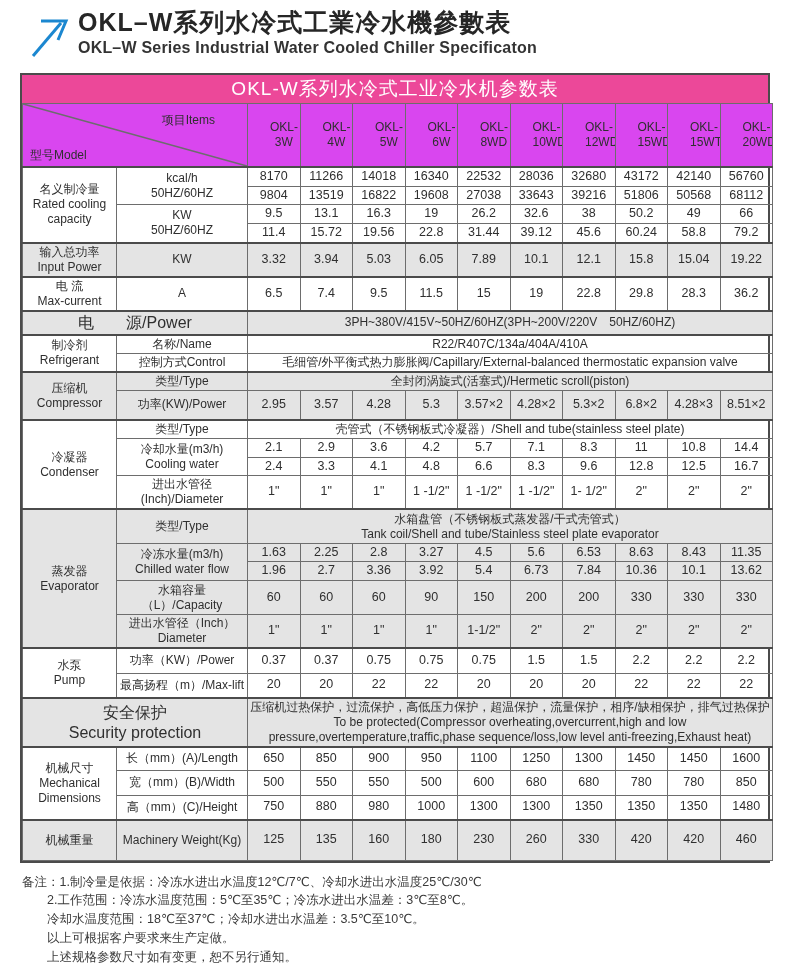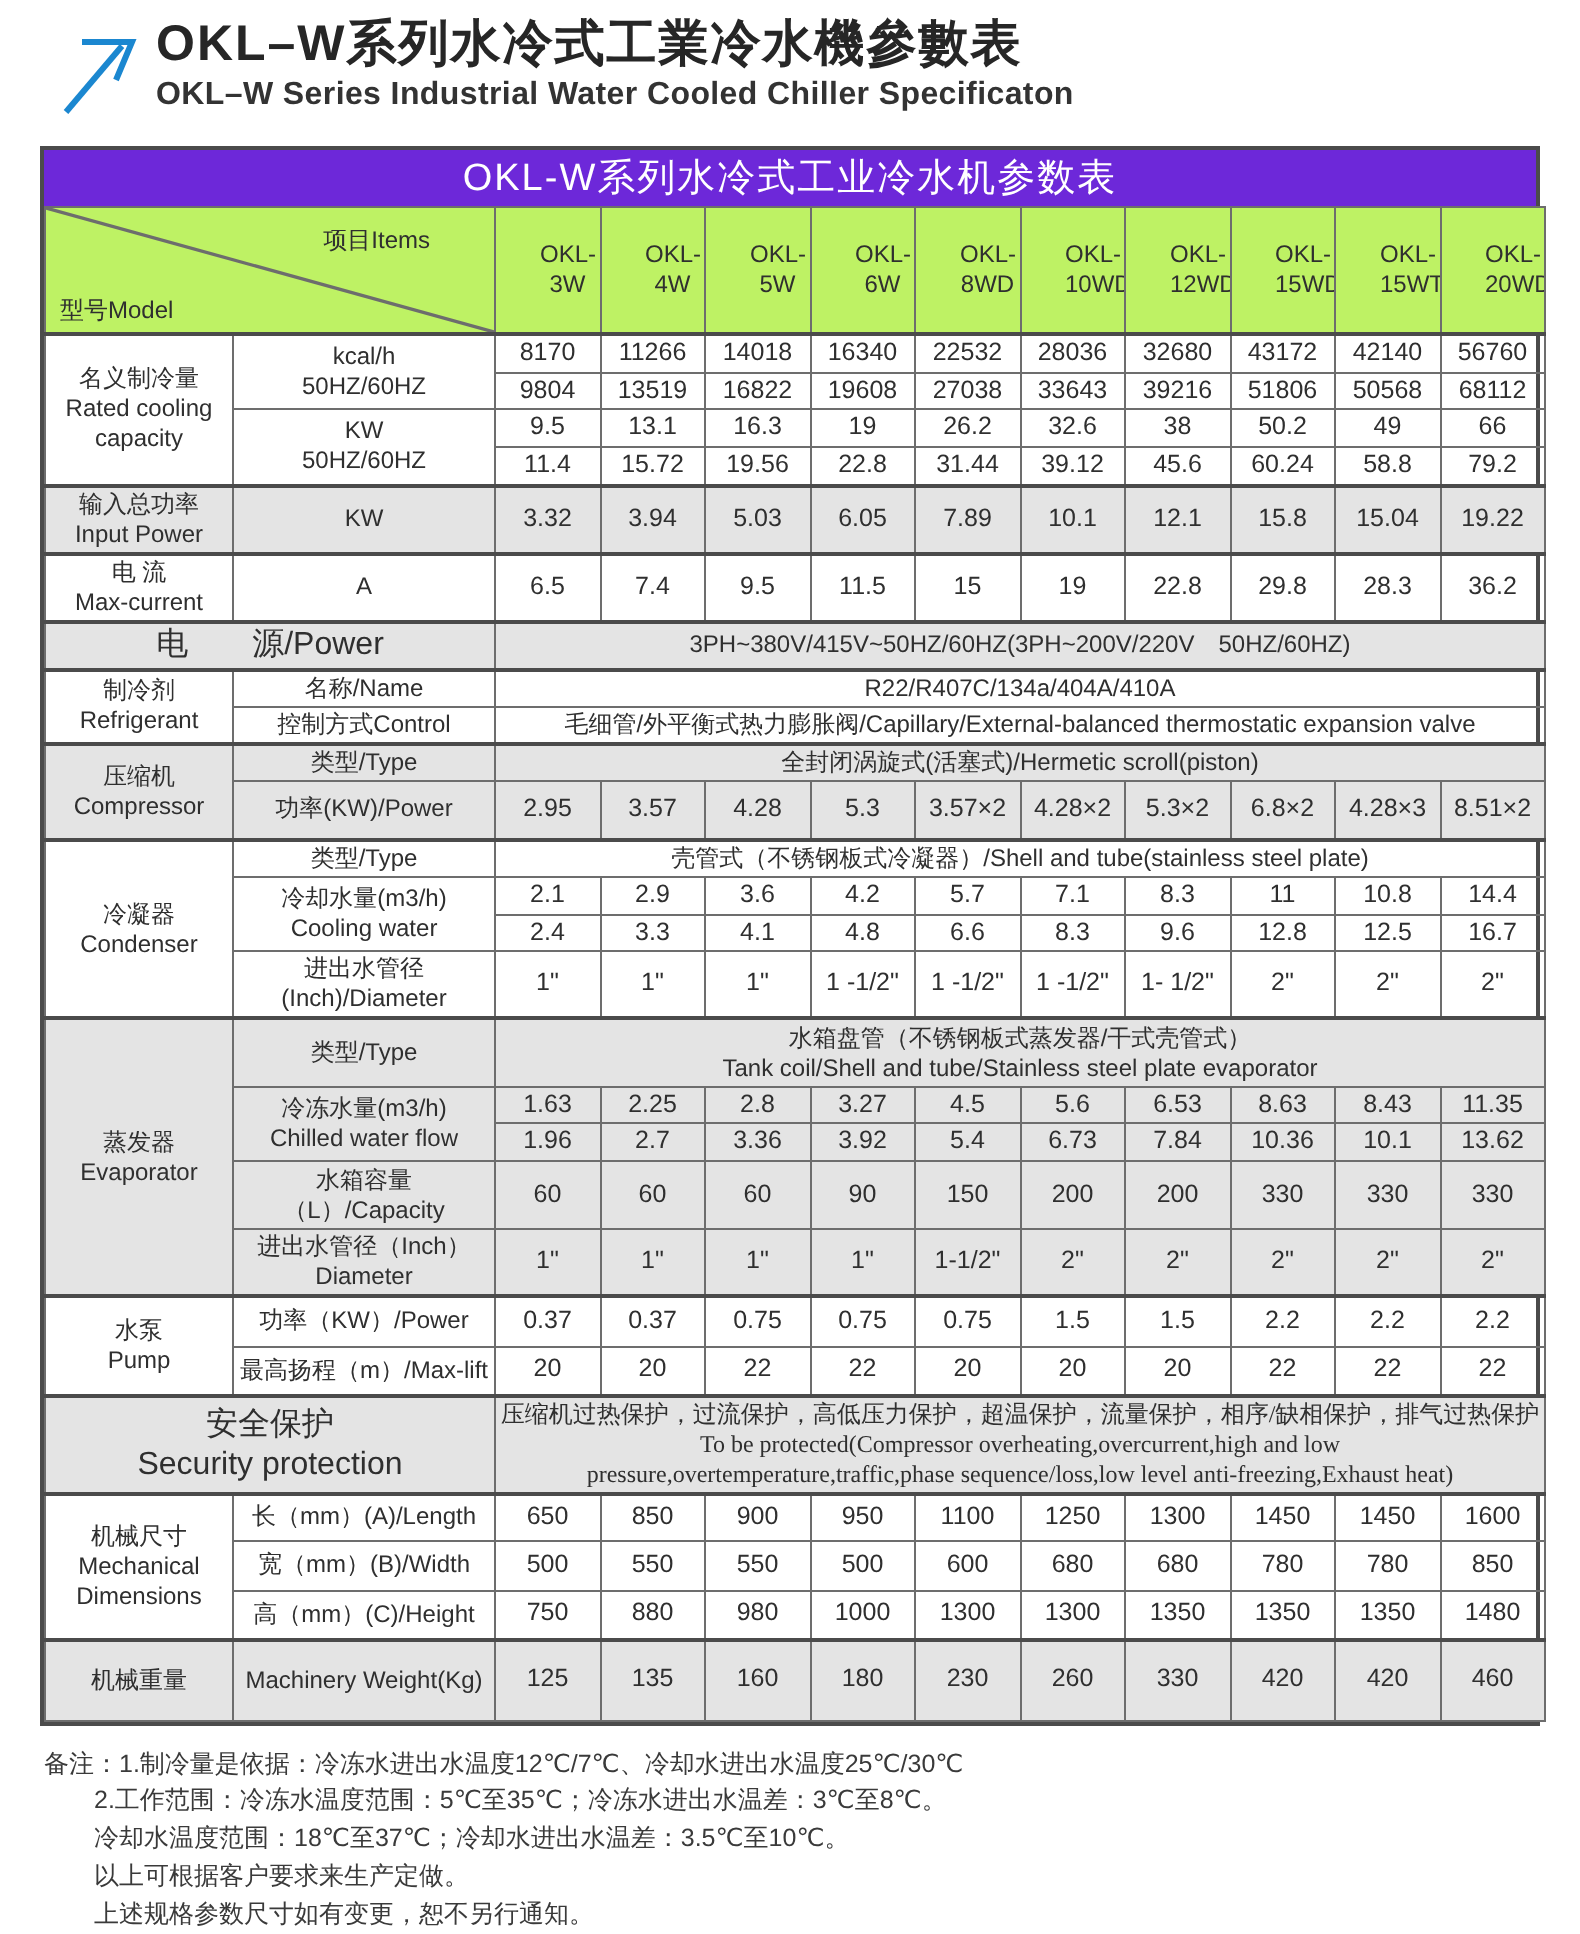--- a/index.html
+++ b/index.html
@@ -11,38 +11,38 @@
   }
   
   .title-block { display:flex; align-items:flex-start; padding:8px 0 0 26px; }
   .arrow-wrap { width:48px; height:52px; margin-right:4px; flex:0 0 auto; }
   .titles .zh { font-size:25px; font-weight:bold; color:#262626; letter-spacing:1px; line-height:1.15; }
   .titles .en { font-size:16px; font-weight:bold; color:#333333; margin-top:2px; letter-spacing:0.2px; }
 
   
   .table-wrap { width:750px; margin:13px 0 0 20px; border:2px solid #4b4b4b; }
   .banner {
-    height:28px; background:#6d28d9; color:#ffffff;
+    height:28px; background:#ec4899; color:#ffffff;
     display:flex; align-items:center; justify-content:center;
     font-size:19px; letter-spacing:1px;
   }
   table.spec { border-collapse:collapse; table-layout:fixed; width:100%; font-size:12px; }
   table.spec td {
     border:1px solid #6d6d6d; text-align:center; vertical-align:middle;
     padding:1px 2px; white-space:pre-line; line-height:1.25; color:#2f2f2f;
     overflow:hidden;
   }
   table.spec tr.gray td { background:#e4e4e4; }
-  table.spec tr.head td { background:#bef264; height:37px;padding-left:22px; }
+  table.spec tr.head td { background:#d946ef; height:37px;padding-left:22px; }
   table.spec tr.sec td { border-top:2px solid #4b4b4b; }
   td.lbl { font-size:12px; }
   td.item { font-size:12px; }
   td.val { font-size:12.5px; }
   td.span { font-size:12px; }
-  td.left { text-align:left; padding-left:7px;font-family:Liberation Serif, serif; }
+  td.left { text-align:left; padding-left:7px; }
   td.merged { font-size:16px; }
   
   td.corner { position:relative; padding:0; }
   td.corner svg.diag { position:absolute; left:0; top:0; width:100%; height:100%; }
   .c-model { position:absolute; left:7px; bottom:3px; font-size:12px; }
   .c-items { position:absolute; right:32px; top:9px; font-size:12px; }
 
   
   .notes { margin:10px 0 0 22px; font-size:12.5px; color:#3a3a3a; line-height:1.5; }
   .notes div { white-space:pre-wrap; }

